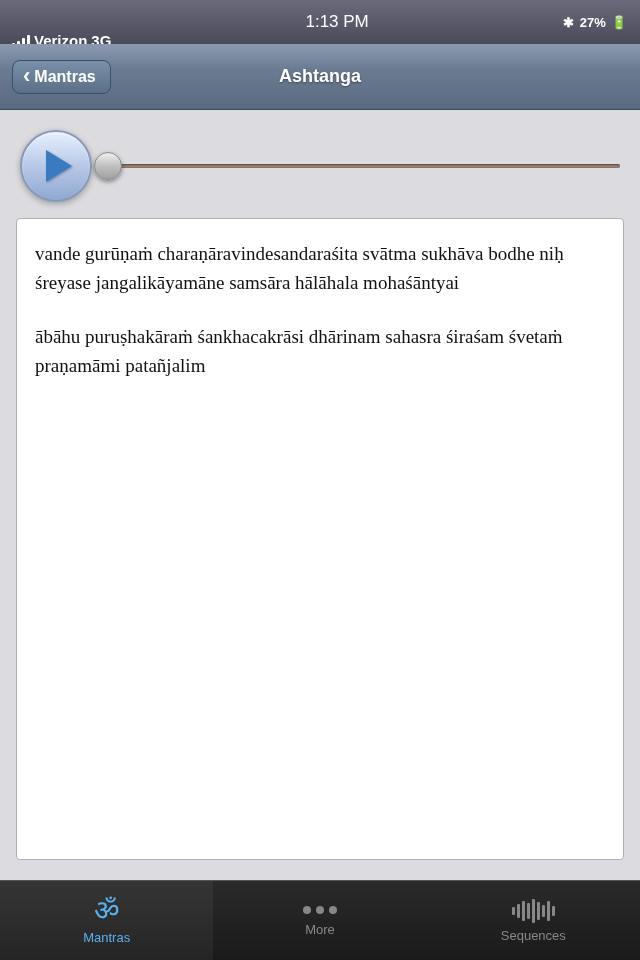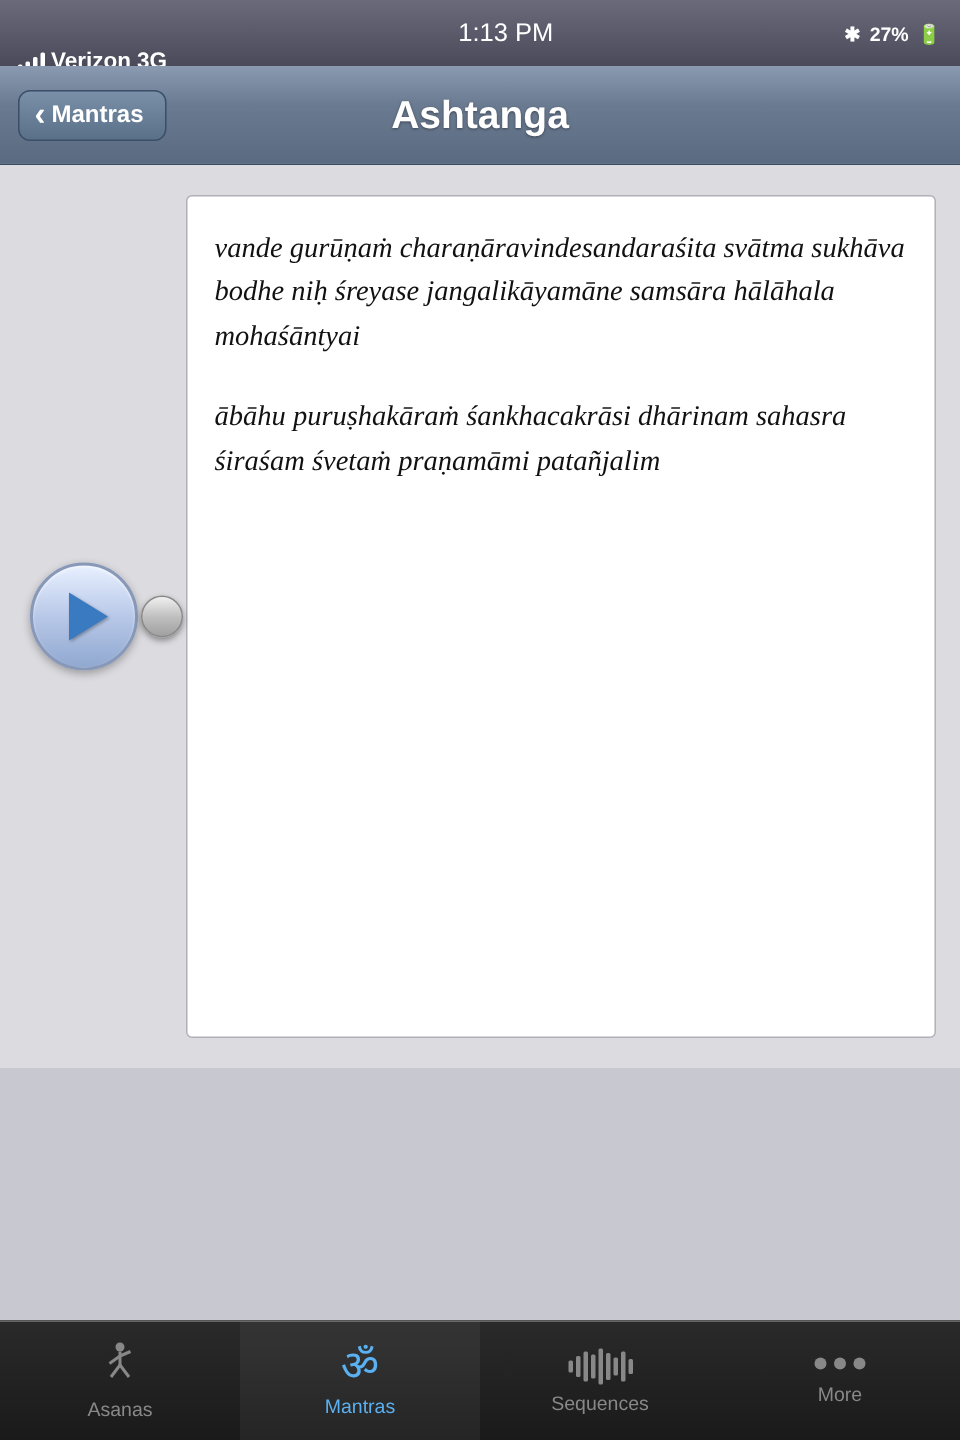--- a/index.html
+++ b/index.html
@@ -65,35 +65,34 @@
       gap: 4px;
     }
     #nav-back-btn::before {
       content: '‹';
       font-size: 22px;
       line-height: 1;
       margin-top: -2px;
     }
     #nav-title {
       color: white;
-      font-size: 26px;
+      font-size: 18px;
       font-weight: bold;
       text-shadow: 0 1px 2px rgba(0,0,0,0.4);
     }
 
     
     #main-content {
       width: 640px;
-      height: 602px;
+      height: 770px;
       background: #dcdce0;
       padding: 20px 16px;
       display: flex;
-      flex-direction: row;
+      flex-direction: column;
       gap: 16px;
-      font-style: italic;
     }
 
     
     #audio-player {
       display: flex;
       align-items: center;
       gap: 12px;
       padding: 0 4px;
     }
 
@@ -295,61 +294,47 @@
     <div id="mantra-text">
       <div class="mantra-paragraph">vande gurūṇaṁ charaṇāravindesandaraśita svātma sukhāva bodhe niḥ śreyase jangalikāyamāne samsāra hālāhala mohaśāntyai</div>
       <div class="mantra-paragraph">ābāhu puruṣhakāraṁ śankhacakrāsi dhārinam sahasra śiraśam śvetaṁ praṇamāmi patañjalim</div>
     </div>
   </div>
 
 </div>
 
 <div id="tab-bar">
 
-  <div class="tab-item">
-    <div class="tab-icon asanas-icon">
-      <svg width="28" height="28" viewBox="0 0 28 28" fill="#888">
-
-        <circle cx="14" cy="4" r="3" fill="#888"></circle>
-        <line x1="14" y1="7" x2="14" y2="16" stroke="#888" stroke-width="2"></line>
-        <line x1="14" y1="10" x2="7" y2="15" stroke="#888" stroke-width="2"></line>
-        <line x1="14" y1="10" x2="21" y2="7" stroke="#888" stroke-width="2"></line>
-        <line x1="14" y1="16" x2="8" y2="24" stroke="#888" stroke-width="2"></line>
-        <line x1="14" y1="16" x2="20" y2="24" stroke="#888" stroke-width="2"></line>
-      </svg>
-    </div>
-    <span class="tab-label">Asanas</span>
-  </div>
 
   <div class="tab-item active">
     <div class="tab-icon prayers-icon">ॐ</div>
     <span class="tab-label active">Mantras</span>
+  </div>
+
+  <div class="tab-item">
+    <div class="tab-icon more-icon">
+      <svg width="36" height="10" viewBox="0 0 36 10">
+        <circle cx="5" cy="5" r="4" fill="#888"></circle>
+        <circle cx="18" cy="5" r="4" fill="#888"></circle>
+        <circle cx="31" cy="5" r="4" fill="#888"></circle>
+      </svg>
+    </div>
+    <span class="tab-label">More</span>
   </div>
 
   <div class="tab-item">
     <div class="tab-icon sequences-icon">
       <div class="waveform">
         <div class="waveform-bar" style="height:8px;"></div>
         <div class="waveform-bar" style="height:14px;"></div>
         <div class="waveform-bar" style="height:20px;"></div>
         <div class="waveform-bar" style="height:16px;"></div>
         <div class="waveform-bar" style="height:24px;"></div>
         <div class="waveform-bar" style="height:18px;"></div>
         <div class="waveform-bar" style="height:12px;"></div>
         <div class="waveform-bar" style="height:20px;"></div>
         <div class="waveform-bar" style="height:10px;"></div>
       </div>
     </div>
     <span class="tab-label">Sequences</span>
   </div>
 
-  <div class="tab-item">
-    <div class="tab-icon more-icon">
-      <svg width="36" height="10" viewBox="0 0 36 10">
-        <circle cx="5" cy="5" r="4" fill="#888"></circle>
-        <circle cx="18" cy="5" r="4" fill="#888"></circle>
-        <circle cx="31" cy="5" r="4" fill="#888"></circle>
-      </svg>
-    </div>
-    <span class="tab-label">More</span>
-  </div>
-
 </div>
 
 </body></html>

